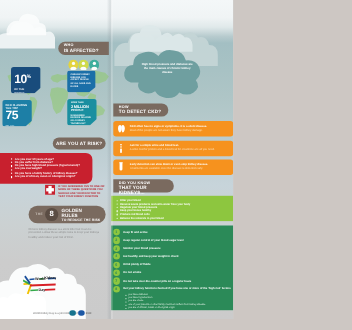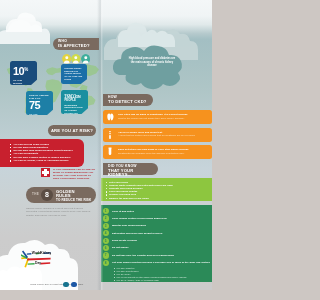--- a/index.html
+++ b/index.html
@@ -13,21 +13,21 @@
 
 .banner{position:absolute;background:#7a6a5f;z-index:22}
 .bnL{left:53px;top:38px;width:46px;height:12px;border-radius:6px 0 0 6px}
 .banner .bn1{position:absolute;left:5px;top:2px;font:bold 3.4px/3.6px "Liberation Sans",sans-serif;color:#fff;letter-spacing:0.25px}
 .banner .bn2{position:absolute;left:5px;top:6px;font:bold 4.2px/4.4px "Liberation Sans",sans-serif;color:#fff;letter-spacing:0.15px}
 
 
 .card{position:absolute;z-index:20;color:#fff;border-radius:2.5px;overflow:hidden;
   -webkit-clip-path:polygon(0 0,100% 0,100% 78%,78% 100%,0 100%);clip-path:polygon(0 0,100% 0,100% 78%,78% 100%,0 100%)}
 .c10{left:10px;top:61px;width:27px;height:24px;background:#194c7c}
-.c75{left:26px;top:91px;width:27px;height:24px;background:#1d7fa6}
+.c75{left:2px;top:91px;width:27px;height:24px;background:#1d7fa6}
 .bignum{font:bold 11px/11px "Liberation Sans",sans-serif;letter-spacing:-0.5px;margin:3px 0 0 3px}
 .bignum .pct{font-size:4.5px;vertical-align:4px;letter-spacing:0}
 .card .pre{font:bold 2.5px/3px "Liberation Sans",sans-serif;margin:2.5px 3px 0 3px;letter-spacing:0.1px}
 .n75{margin:0.5px 0 0 3px;font-size:11px}
 .cardtxt{font:bold 2.4px/3px "Liberation Sans",sans-serif;margin:1.5px 5px 0 3px;letter-spacing:0.05px}
 
 .circs{position:absolute;left:61.5px;top:54px;z-index:24;font-size:0}
 .circ{display:inline-block;width:9.6px;height:9.6px;border-radius:50%;margin-right:0.1px;vertical-align:top}
 
 

